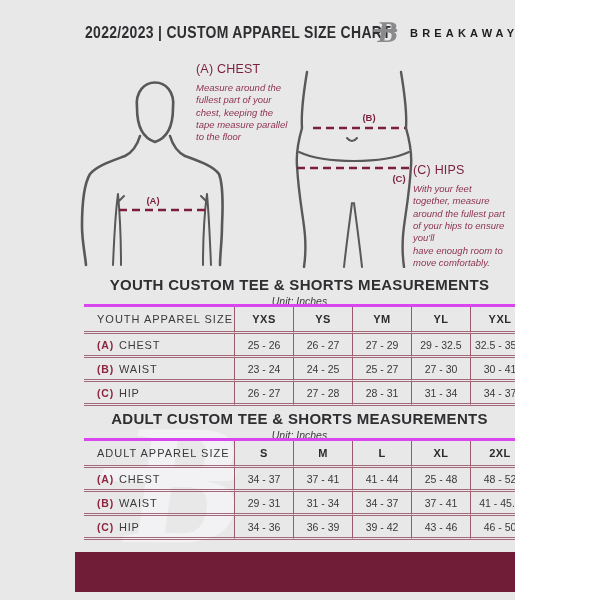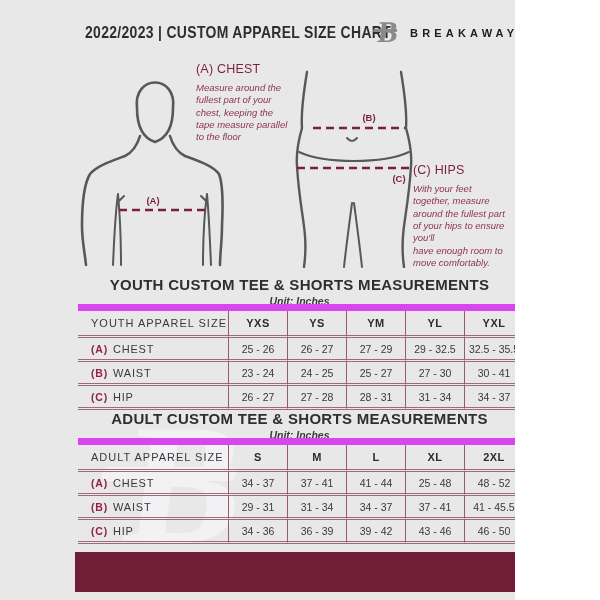--- a/index.html
+++ b/index.html
@@ -38,28 +38,28 @@
   .meas-desc{
     margin-top:6px;font-size:9.5px;font-style:italic;line-height:1.3;
     color:#8e3252;white-space:pre-line;
   }
   .blk-chest{left:196px;top:62px;}
   .blk-waist{left:413px;top:62px;}
   .blk-hips{left:413px;top:163px;}
   
   .sect{position:absolute;left:63px;width:473px;text-align:center;}
   .sect-title{font-size:15px;font-weight:bold;letter-spacing:.3px;color:#2f2f31;}
-  .sect-unit{font-size:10.5px;font-style:italic;font-weight:bold;color:#3a3a3c;margin-top:2px;}
+  .sect-unit{font-size:10.5px;font-style:italic;font-weight:normal;color:#3a3a3c;margin-top:2px;}
   .sect-youth{top:276px;}
   .sect-adult{top:410px;}
   
   .sz-table{
-    position:absolute;left:78px;width:445px;z-index:2;
+    position:absolute;left:84px;width:445px;z-index:2;
     display:grid;grid-template-columns:150px repeat(5,59px);
-    border-top:7px solid #d946ef;
+    border-top:3px solid #d946ef;
     text-align:right;
   }
   .t-youth{top:304px;}
   .t-adult{top:438px;}
   .cell{
     display:flex;align-items:center;justify-content:center;
     border-bottom:3px double #a2697a;height:24px;box-sizing:border-box;
     font-size:10.5px;color:#39393b;background:transparent;
   }
   .cell.head{height:27px;font-weight:bold;font-size:11px;letter-spacing:.5px;color:#2c2c2e;}

